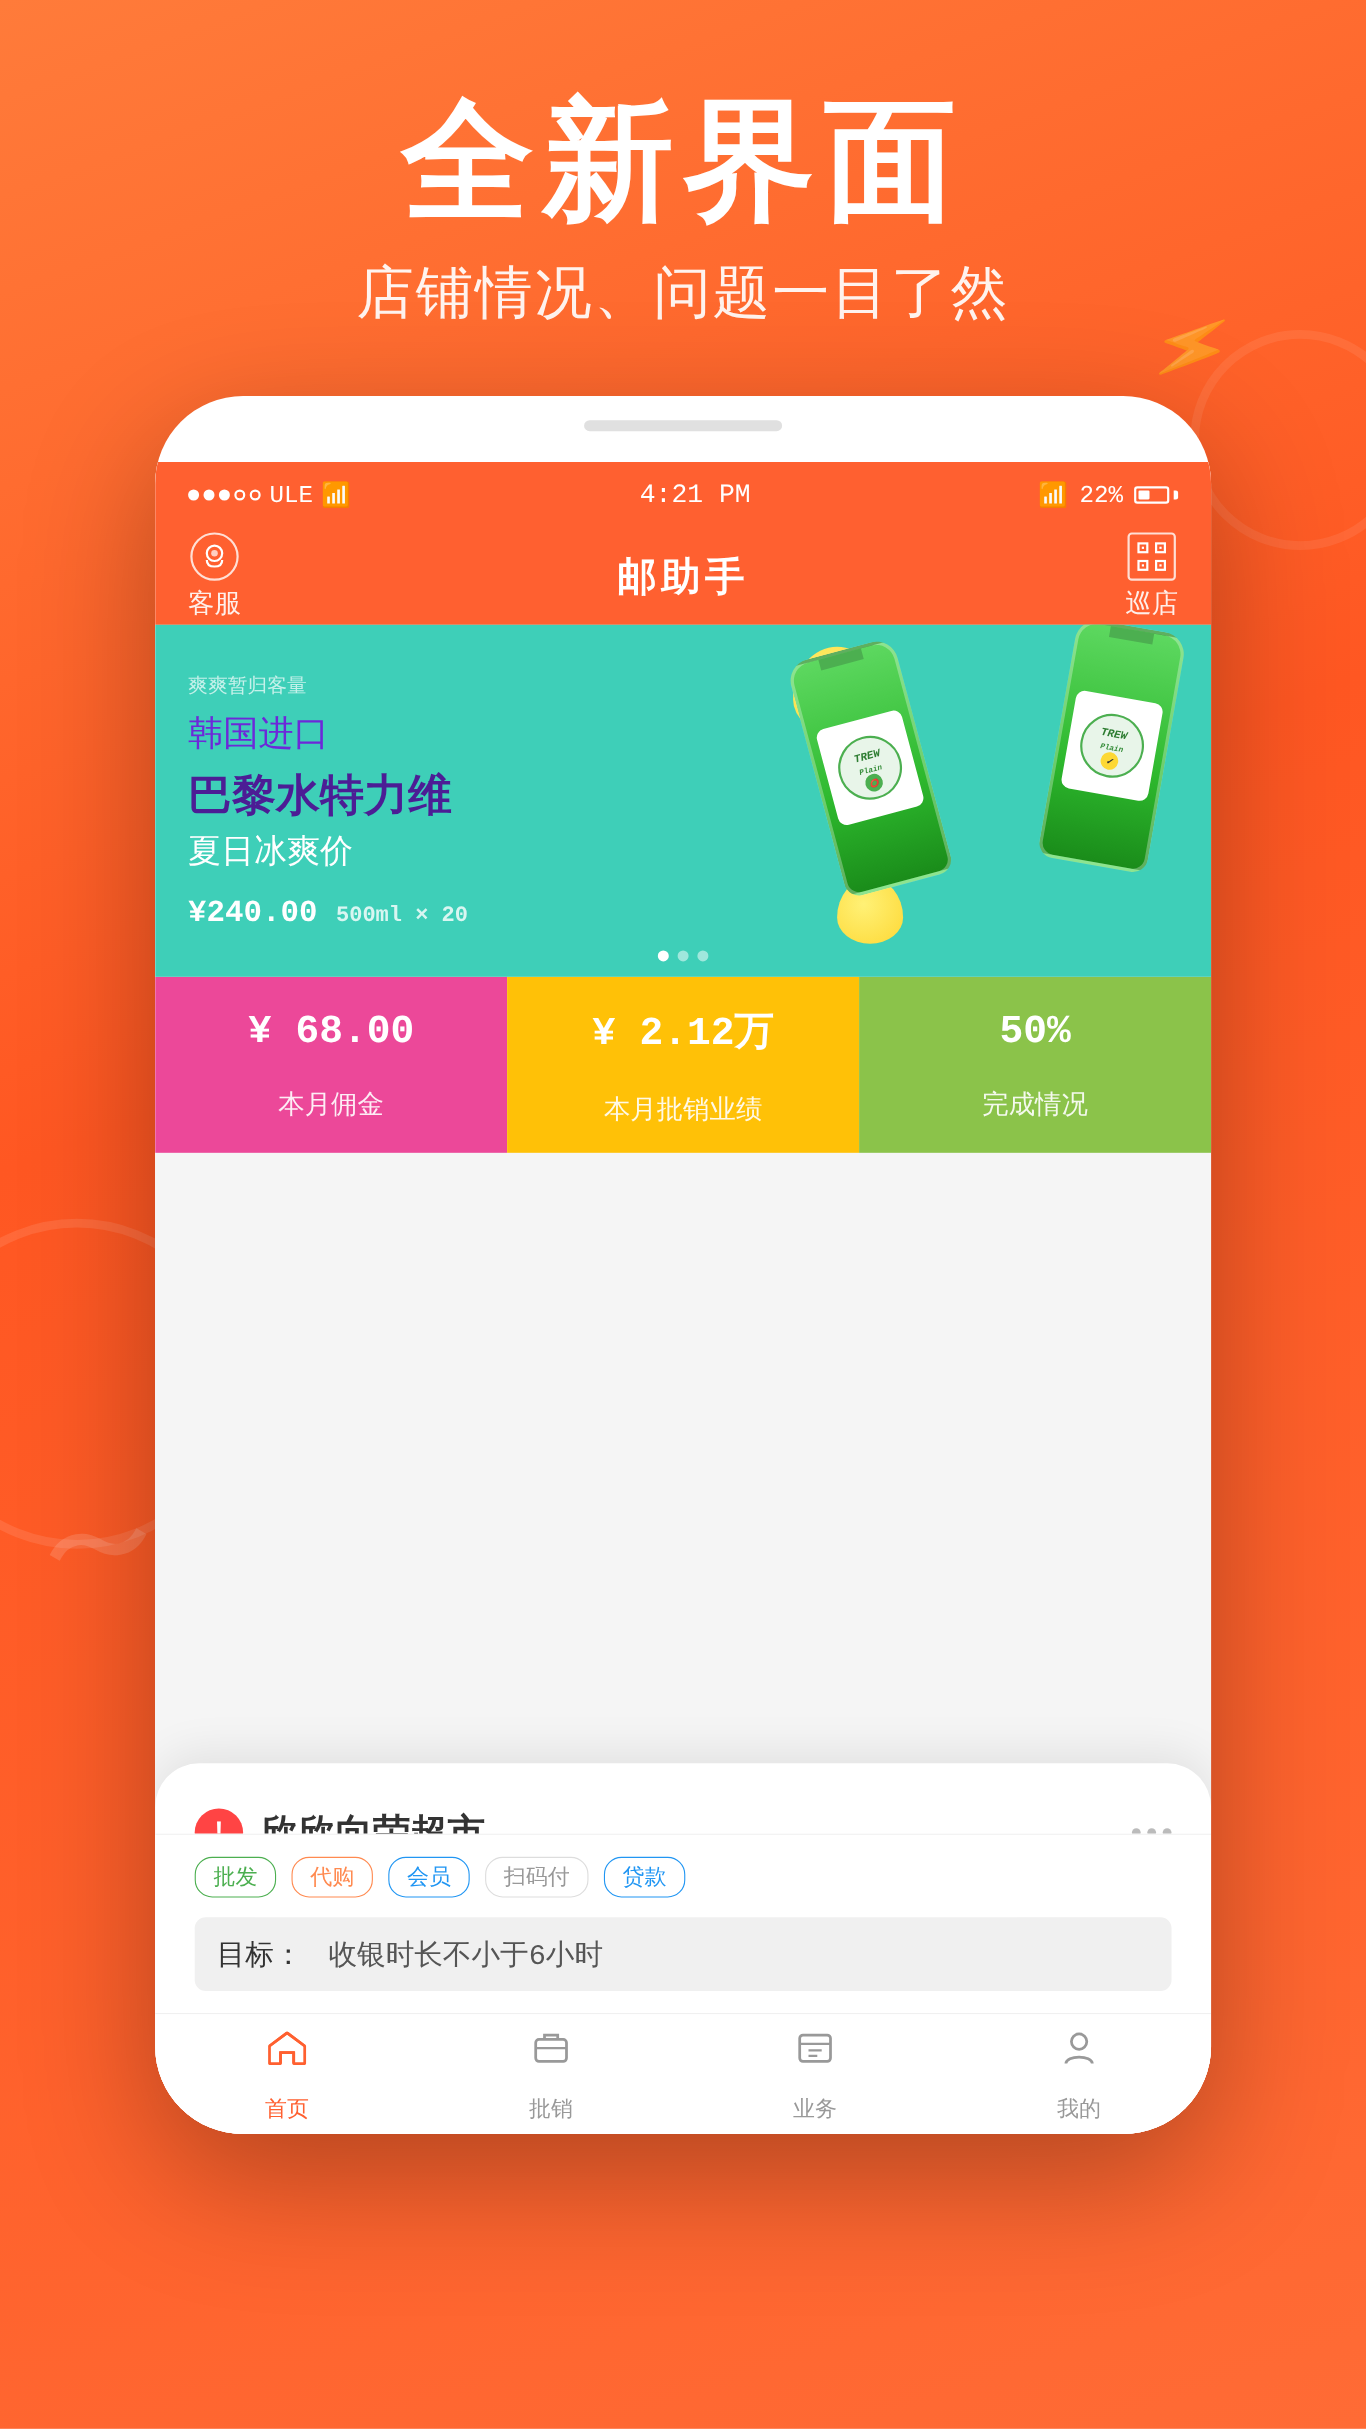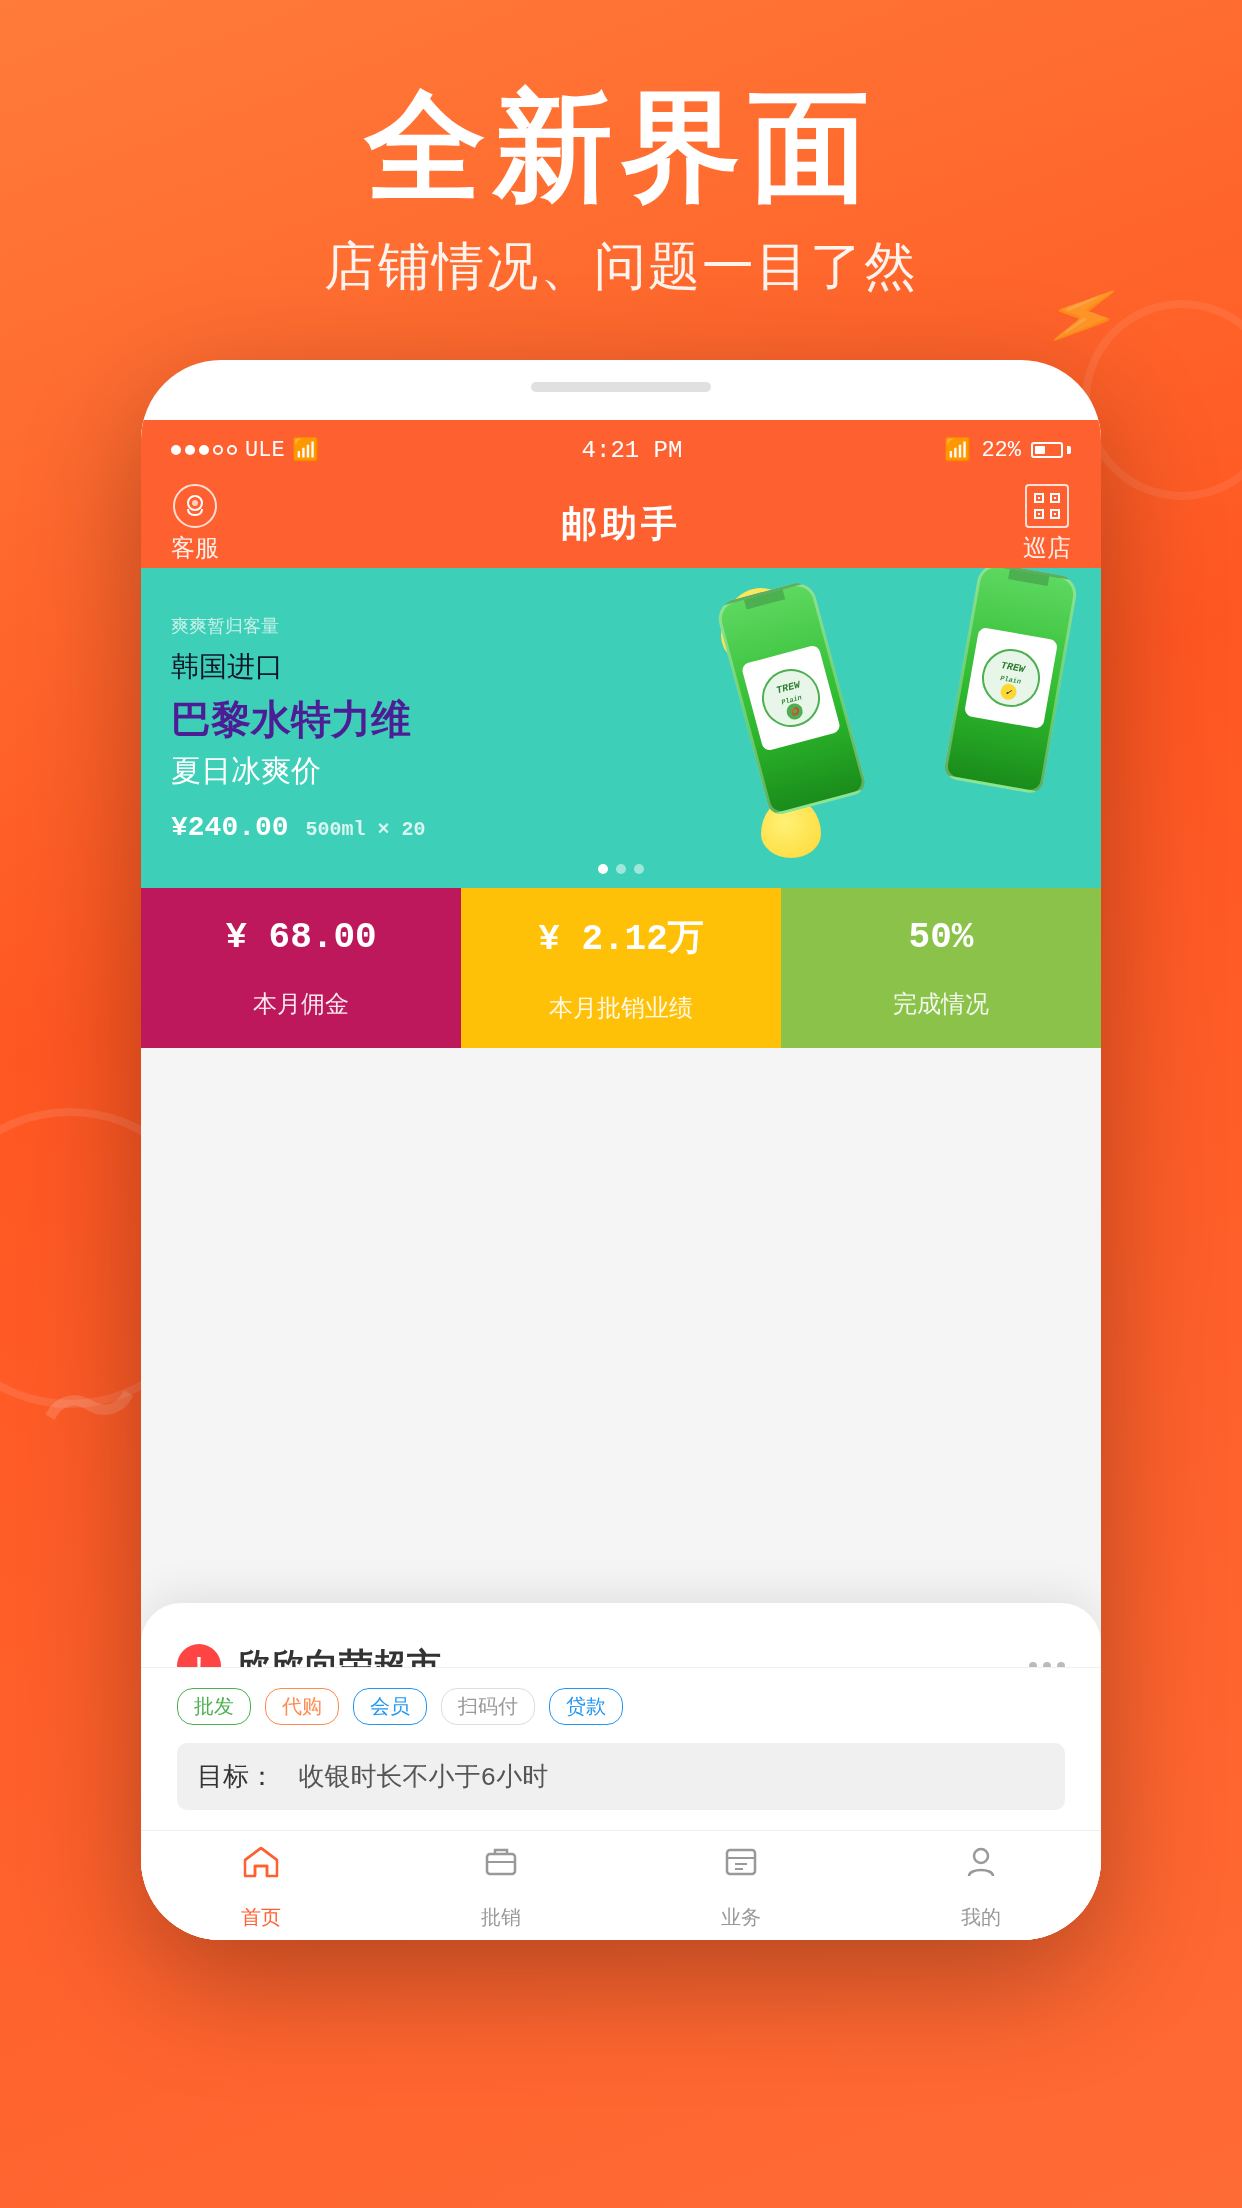--- a/index.html
+++ b/index.html
@@ -200,22 +200,22 @@
     .banner-left {
       flex: 1;
       z-index: 1;
     }
     .banner-small-text {
       font-size: 18px;
       color: rgba(255,255,255,0.7);
       margin-bottom: 10px;
     }
     .banner-title-cn {
-      font-size: 28px;
-      color: #0f172a;
+      font-size: 32px;
+      color: #6d28d9;
       font-weight: 400;
       margin-bottom: 6px;
     }
     .banner-product-name {
       font-size: 40px;
       font-weight: 700;
       color: #4c1d95;
       margin-bottom: 4px;
     }
     .banner-subtitle {
@@ -316,21 +316,21 @@
       height: 160px;
     }
     .stat-box {
       flex: 1;
       display: flex;
       flex-direction: column;
       align-items: center;
       justify-content: center;
       gap: 8px;
     }
-    .stat-box.orange { background: #be185d; }
+    .stat-box.orange { background: #ec4899; }
     .stat-box.yellow { background: #ffc107; }
     .stat-box.green { background: #8bc34a; }
     .stat-value {
       font-size: 36px;
       font-weight: 700;
       color: white;
     }
     .stat-label {
       font-size: 24px;
       color: rgba(255,255,255,0.9);

